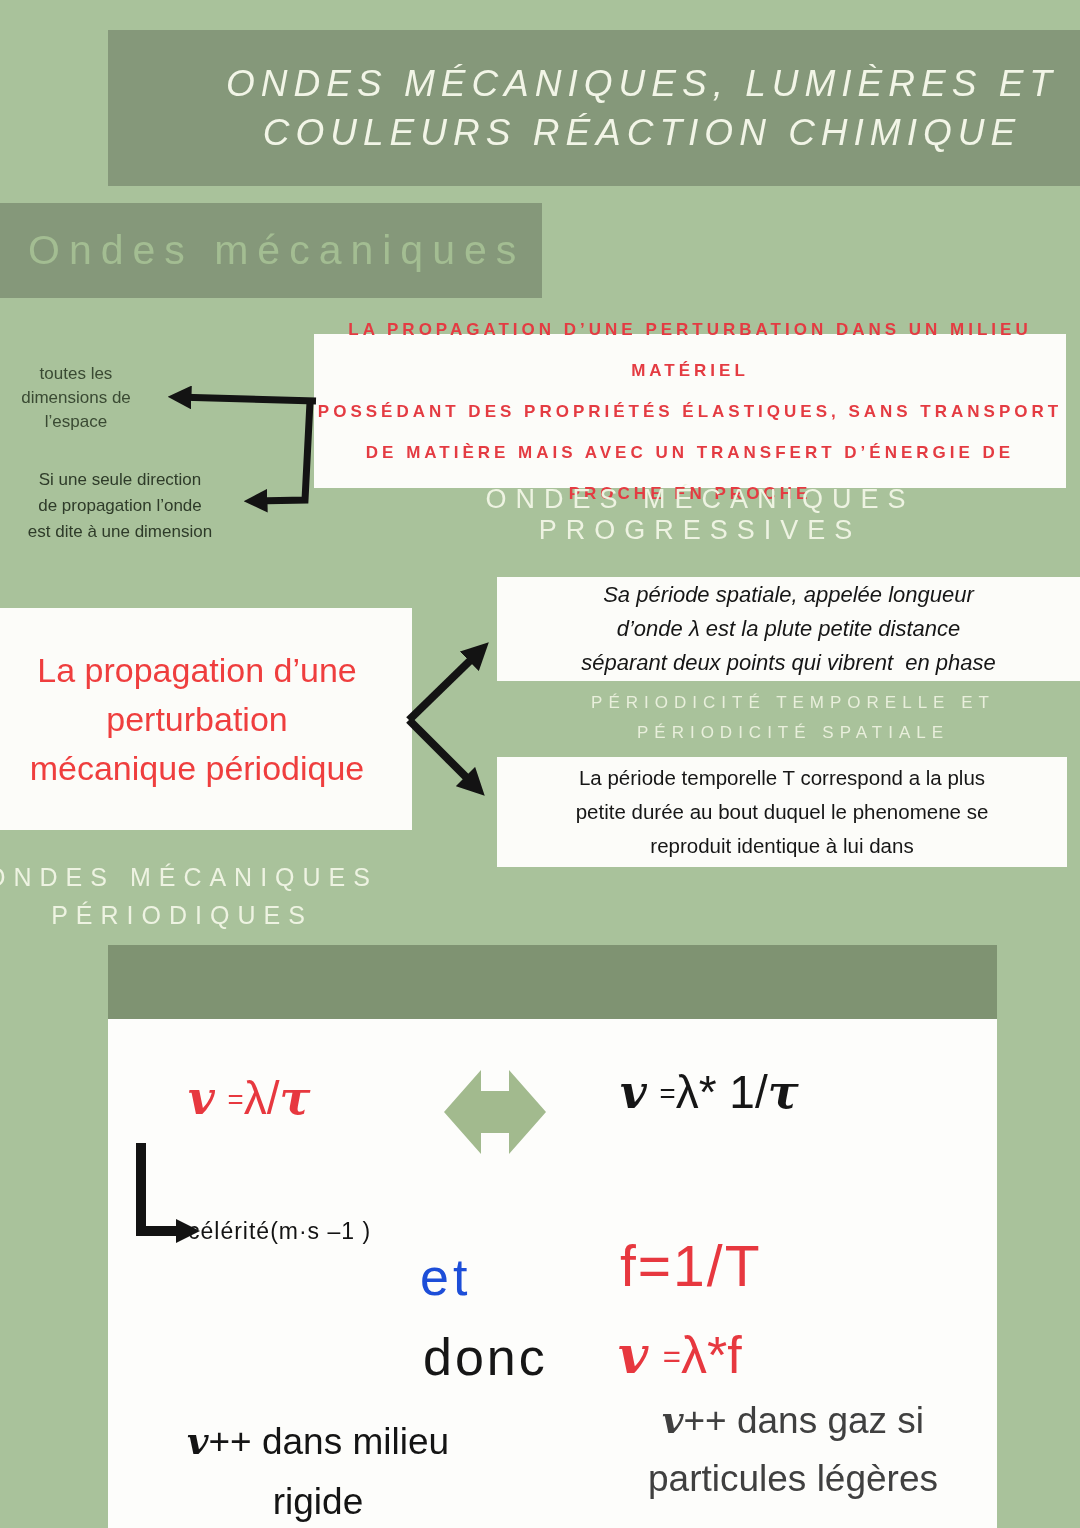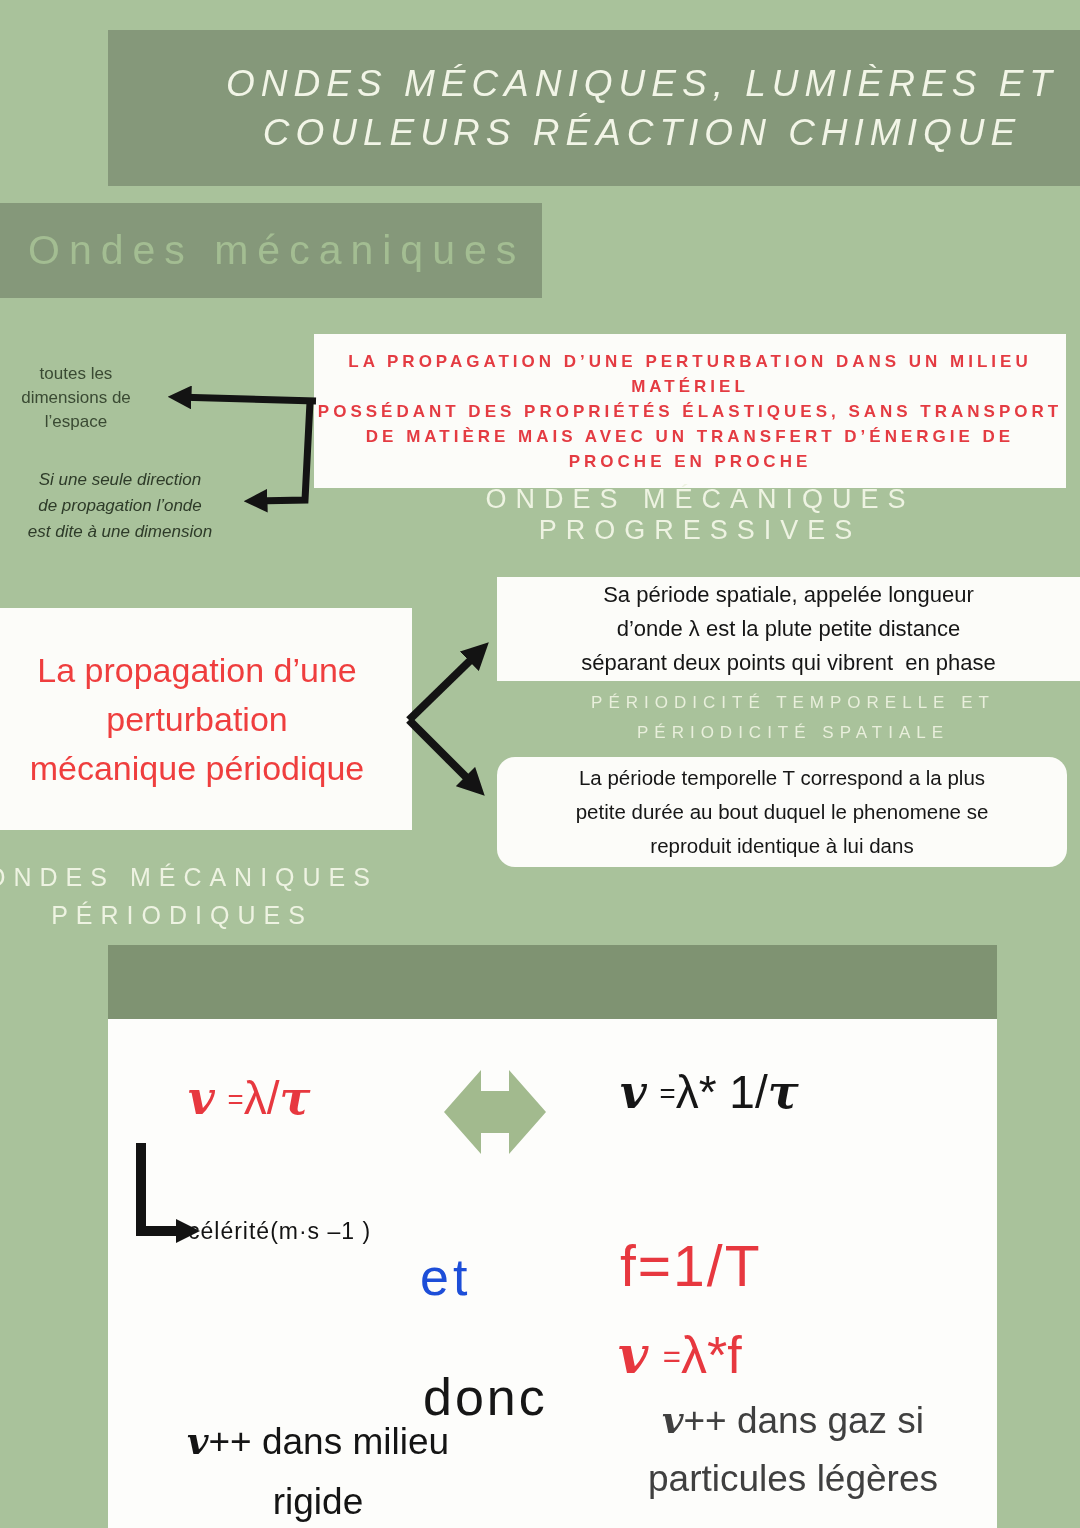--- a/index.html
+++ b/index.html
@@ -8,52 +8,52 @@
   .abs{position:absolute;}
   .panel{background:#85987a;}
   .whitebox{background:#fcfcf9;}
 
   .header-box{left:108px;top:30px;width:1068px;height:156px;display:flex;align-items:center;justify-content:center;font-style:italic;}
   .header-title{color:#f2f5e7;font-size:37px;letter-spacing:6px;line-height:49px;text-align:center;font-weight:400;}
 
   .section-box{left:0;top:203px;width:542px;height:95px;display:flex;align-items:center;}
   .section-title{color:#a3bd92;font-size:41px;letter-spacing:9px;padding-left:28px;}
 
-  .def-box{left:314px;top:334px;width:752px;height:154px;display:flex;flex-direction:column;justify-content:center;text-align:center;}
+  .def-box{left:314px;top:334px;width:752px;height:154px;display:flex;flex-direction:column;justify-content:center;text-align:center;gap:16px;}
   .def-line{color:#e43b42;font-size:17px;font-weight:700;letter-spacing:4px;line-height:25px;white-space:nowrap;}
 
   .progressives{left:320px;top:484px;width:760px;text-align:center;color:#eef3e2;font-size:27px;letter-spacing:9px;}
 
   .ann1{left:0;top:362px;width:152px;text-align:center;color:#3a4a33;font-size:17px;line-height:24px;}
-  .ann2{left:0;top:467px;width:240px;text-align:center;color:#2e3b29;font-size:17px;line-height:26px;font-style:italic;}
+  .ann2{left:0;top:467px;width:240px;text-align:center;color:#2e3b29;font-size:17px;line-height:26px;}
 
   .periodic-box{left:-18px;top:608px;width:430px;height:222px;display:flex;flex-direction:column;justify-content:center;text-align:center;}
   .periodic-line{color:#ef3e3e;font-size:34px;line-height:49px;white-space:nowrap;}
 
   .spatial-box{left:497px;top:577px;width:583px;height:104px;display:flex;flex-direction:column;justify-content:center;text-align:center;}
-  .spatial-line{color:#161616;font-size:22px;line-height:34px;white-space:pre;}
+  .spatial-line{color:#161616;font-size:22px;line-height:34px;white-space:pre;font-style:italic;}
 
   .periodicite{left:540px;top:688px;width:506px;text-align:center;color:#e9efdc;font-size:17px;letter-spacing:6px;line-height:30px;}
 
-  .temporal-box{left:497px;top:757px;width:570px;height:110px;display:flex;flex-direction:column;justify-content:center;text-align:center;border-radius:18px;}
+  .temporal-box{left:497px;top:757px;width:570px;height:110px;display:flex;flex-direction:column;justify-content:center;text-align:center;}
   .temporal-line{color:#161616;font-size:20.5px;line-height:34px;white-space:nowrap;}
 
   .periodiques{left:-14px;top:858px;width:392px;text-align:center;color:#eef3e2;font-size:25px;letter-spacing:8px;line-height:38px;}
 
   .bar{left:108px;top:945px;width:889px;height:74px;background:#7f9372;}
   .formula-box{left:108px;top:1019px;width:889px;height:509px;background:#fdfdfb;}
 
   .mv{font-family:"DejaVu Serif",serif;font-style:italic;font-weight:700;}
   .feq{font-size:0.6em;vertical-align:0.18em;}
   .f-left{left:80px;top:52px;font-size:46px;color:#e7383f;}
   .f-right{left:512px;top:46px;font-size:46px;color:#161616;}
   .celerite{left:80px;top:199px;font-size:23px;color:#131313;letter-spacing:1px;}
   .f-et{left:312px;top:228px;font-size:52px;color:#1d4ed8;letter-spacing:4px;}
   .f-freq{left:512px;top:214px;font-size:57px;color:#e7383f;letter-spacing:2px;}
-  .f-donc{left:315px;top:308px;font-size:52px;color:#161616;letter-spacing:3px;margin-top:40px;}
+  .f-donc{left:315px;top:308px;font-size:52px;color:#161616;letter-spacing:3px;}
   .f-donc-formula{left:510px;top:305px;font-size:52px;color:#e7383f;}
   .note-left{left:20px;top:392px;width:380px;text-align:center;font-size:37px;line-height:60px;color:#141414;}
   .note-right{left:470px;top:372px;width:430px;text-align:center;font-size:37px;line-height:58px;color:#404040;}
 
   .overlay{left:0;top:0;width:1080px;height:1528px;pointer-events:none;z-index:10;}
 </style>
 </head>
 <body>
 
 <div class="page">

